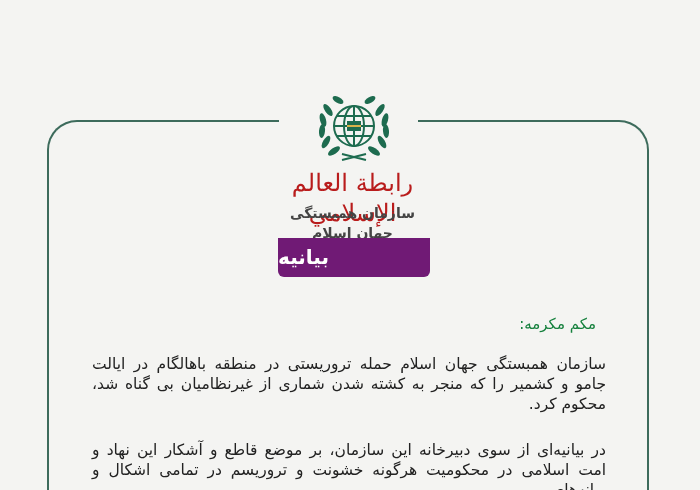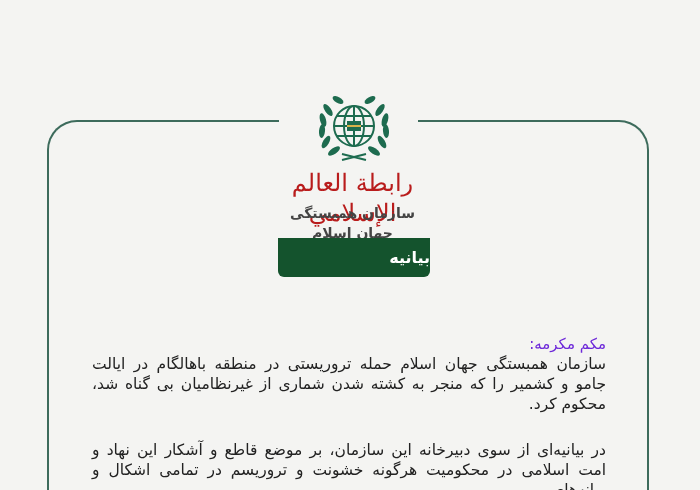--- a/index.html
+++ b/index.html
@@ -32,27 +32,27 @@
       font-family: "DejaVu Serif", serif; font-size: 24px; color: #b91c1c;
       letter-spacing: 0px; line-height: 30px;
     }
     .org-persian {
       position: absolute; left: 270px; top: 203px; width: 165px;
       text-align: center; direction: rtl;
       font-size: 14px; font-weight: bold; color: #444; line-height: 20px;
     }
     .badge {
       position: absolute; left: 278px; top: 238px; width: 152px; height: 39px;
-      background: #14532d; border-radius: 0 0 6px 6px;
-      color: #fff; text-align: right; direction: rtl;
-      font-size: 16px; font-weight: bold; line-height: 39px;
+      background: #701a75; border-radius: 0 0 6px 6px;
+      color: #fff; text-align: left; direction: rtl;
+      font-size: 20px; font-weight: bold; line-height: 39px;
     }
     .salutation {
-      position: absolute; right: 94px; top: 312px;
-      direction: rtl; font-size: 15px; color: #6d28d9; line-height: 24px; margin-top: 20px;
+      position: absolute; right: 104px; top: 312px;
+      direction: rtl; font-size: 15px; color: #15803d; line-height: 24px;
     }
     .para {
       position: absolute; left: 92px; right: 94px;
       direction: rtl; text-align: justify; text-align-last: right;
       font-size: 15.5px; color: #222; line-height: 20px;
       margin: 0;
     }
     .para1 { top: 354px; }
     .para2 { top: 440px; }
   </style>

